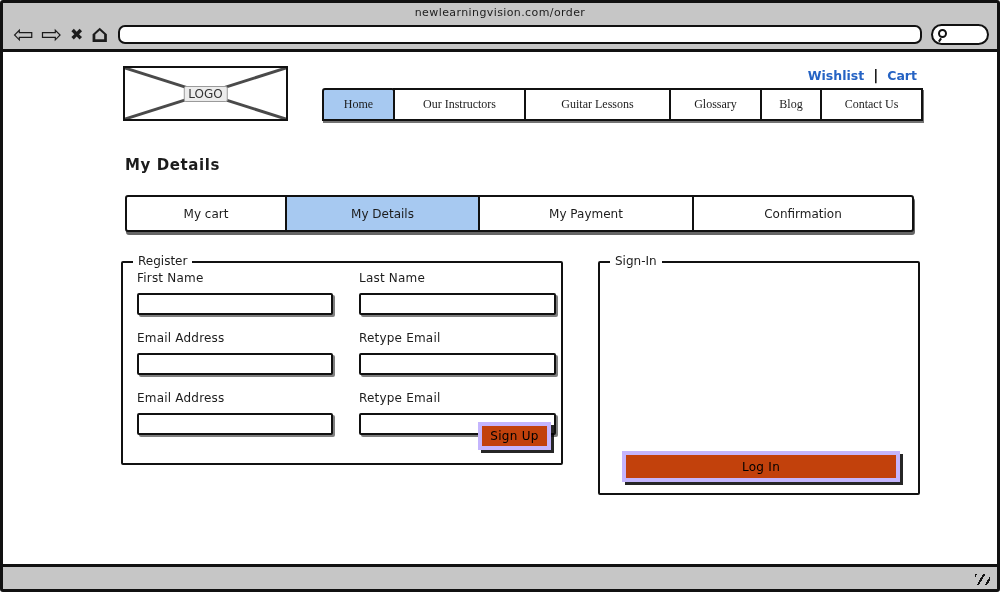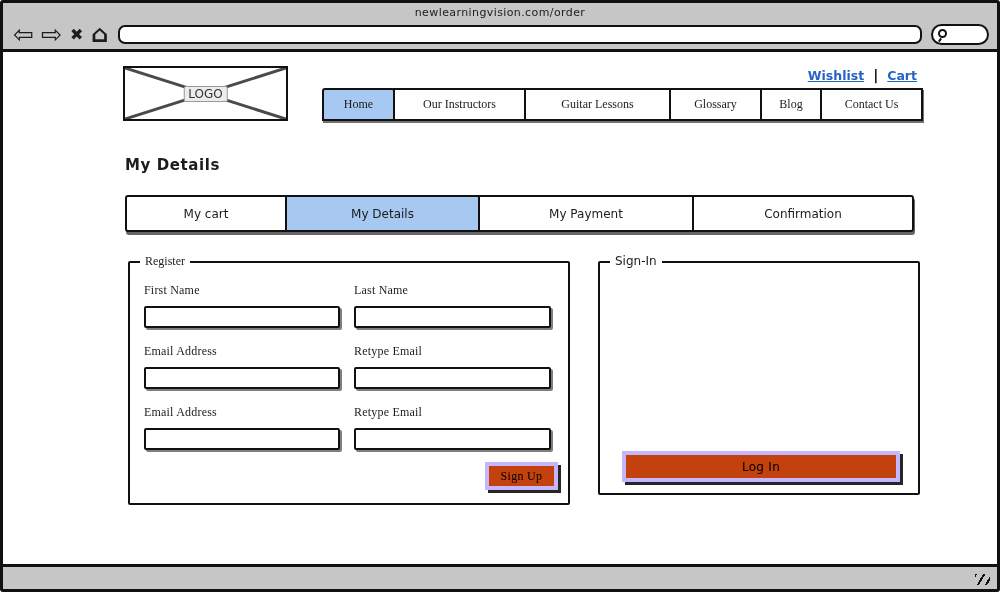--- a/index.html
+++ b/index.html
@@ -29,21 +29,21 @@
 
   
   .logo { position:absolute; left:120px; top:63px; width:165px; height:55px;
           border:2px solid #111; background:#fff; }
   .logo svg { position:absolute; inset:0; width:100%; height:100%; }
   .logo-label { position:absolute; left:50%; top:50%; transform:translate(-50%,-50%);
                 background:#ececec; border:1px solid #9a9a9a; border-radius:2px;
                 font-size:12px; padding:0 4px; color:#333; }
   .top-links { position:absolute; top:64px; right:80px; display:flex; align-items:center;
                gap:9px; font-size:12.5px; font-weight:bold; }
-  .link { color:#2563c4; text-decoration:underline; cursor:pointer; }
+  .link { color:#2563c4; cursor:pointer; }
   .link-sep { color:#111; font-weight:900; font-size:14px; }
 
   .nav-tabs { position:absolute; left:319px; top:85px; height:33px; display:flex;
               filter:drop-shadow(1px 2px 0 rgba(0,0,0,.55)); }
   .nav-tab { border:2px solid #111; background:#fff; display:flex; align-items:center;
              justify-content:center; font-size:12px; margin-left:-2px; cursor:pointer;font-family:Liberation Serif, serif; }
   .nav-tab:first-child { margin-left:0; }
   .nav-tab.active { background:#a7c9f1; z-index:2; border-radius:3px 3px 0 0; }
 
   
@@ -53,27 +53,27 @@
   .step-tabs { position:absolute; left:122px; top:192px; height:37px; display:flex;
                filter:drop-shadow(1px 3px 0 rgba(0,0,0,.6)); }
   .step-tab { border:2px solid #111; background:#fff; display:flex; align-items:center;
               justify-content:center; font-size:12px; margin-left:-2px; cursor:pointer; }
   .step-tab:first-child { margin-left:0; border-radius:3px 0 0 3px;text-align:center; }
   .step-tab:last-child { border-radius:0 3px 3px 0; }
   .step-tab.active { background:#a7c9f1; z-index:2; }
 
   
   .panel { position:absolute; border:2px solid #111; border-radius:2px; background:#fff; }
-  .panel-register { left:125px; top:258px; width:442px; height:244px;font-family:Liberation Serif, serif; }
+  .panel-register { left:118px; top:258px; width:442px; height:204px; }
   .panel-signin  { left:595px; top:258px; width:322px; height:234px; }
   .legend { position:absolute; top:-9px; left:10px; background:#fff; padding:0 5px;
             font-size:12px; }
 
-  .form-grid { display:grid; grid-template-columns:196px 197px; column-gap:14px;
-               padding:20px 14px 0 14px; }
+  .form-grid { display:grid; grid-template-columns:196px 197px; column-gap:26px;
+               padding:8px 14px 0 14px; }
   .field { display:flex; flex-direction:column; margin-bottom:16px; }
   .field label { font-size:12px; margin-bottom:8px; letter-spacing:.2px; }
   .tinput { height:22px; border:2px solid #111; border-radius:2px; background:#fff;
             box-shadow:2px 2px 0 rgba(0,0,0,.5); width:100%; outline:none;
             font-family:inherit; font-size:12px; padding:0 5px; }
 
   .signin-form { padding:20px 18px 0 20px; }
   .signin-form .field { margin-bottom:26px; }
 
   .btn { border:4px solid #c4b5fd; background:#c2410c; font-family:inherit; font-size:12px;

